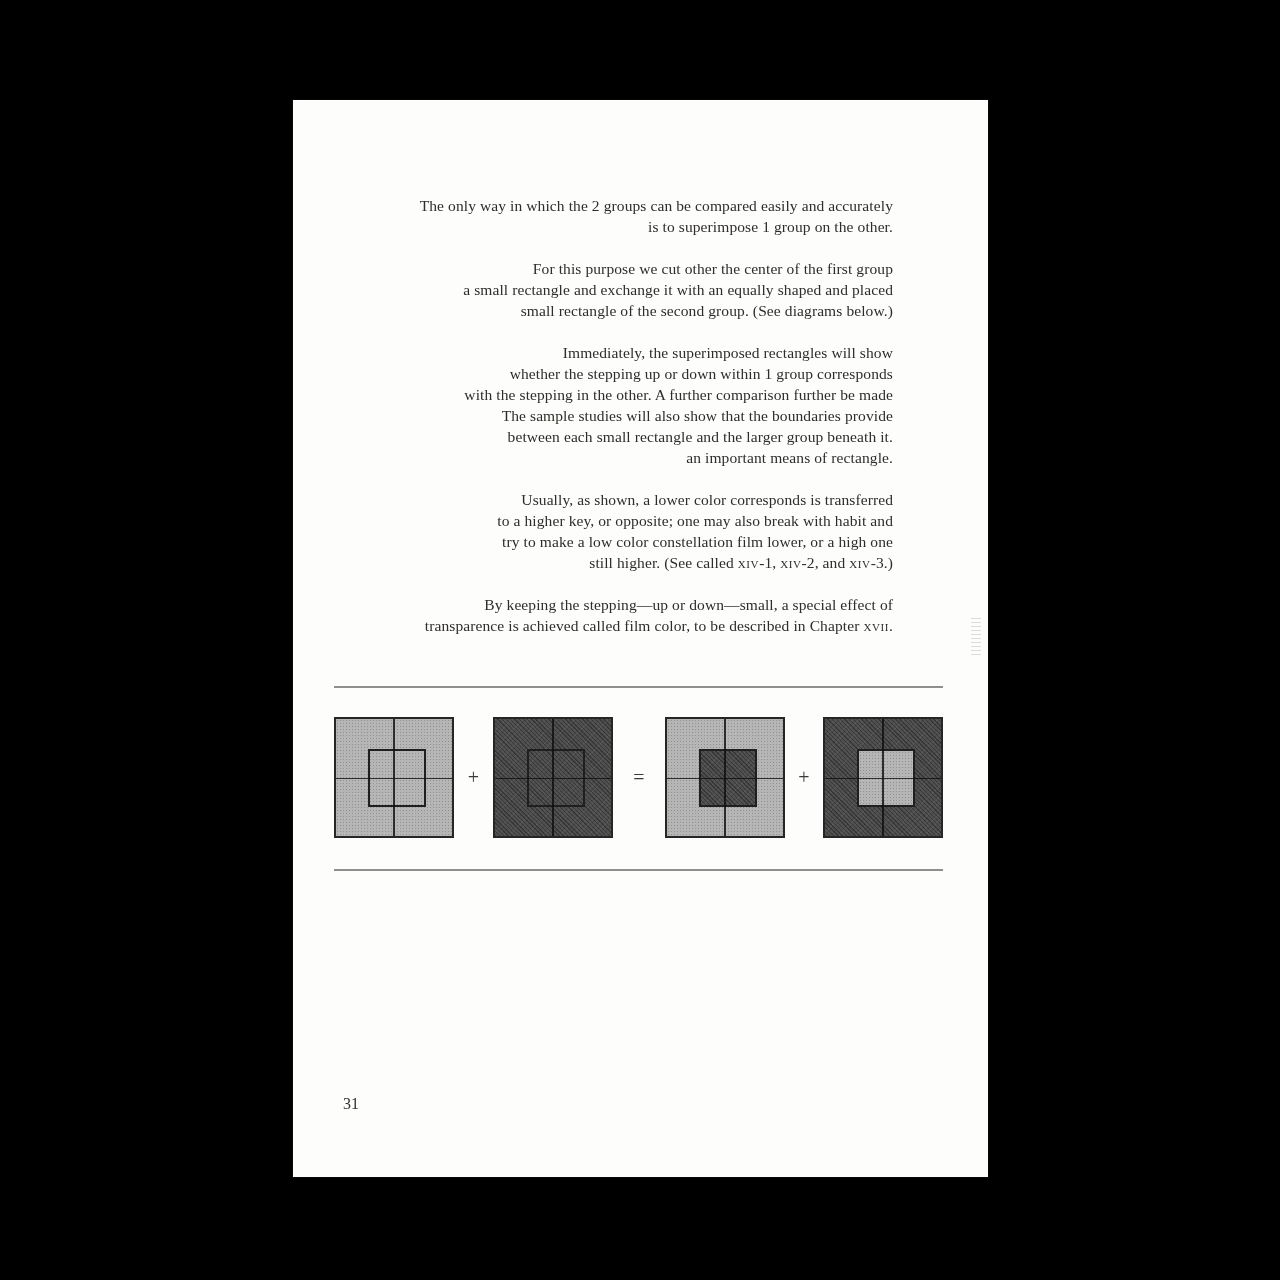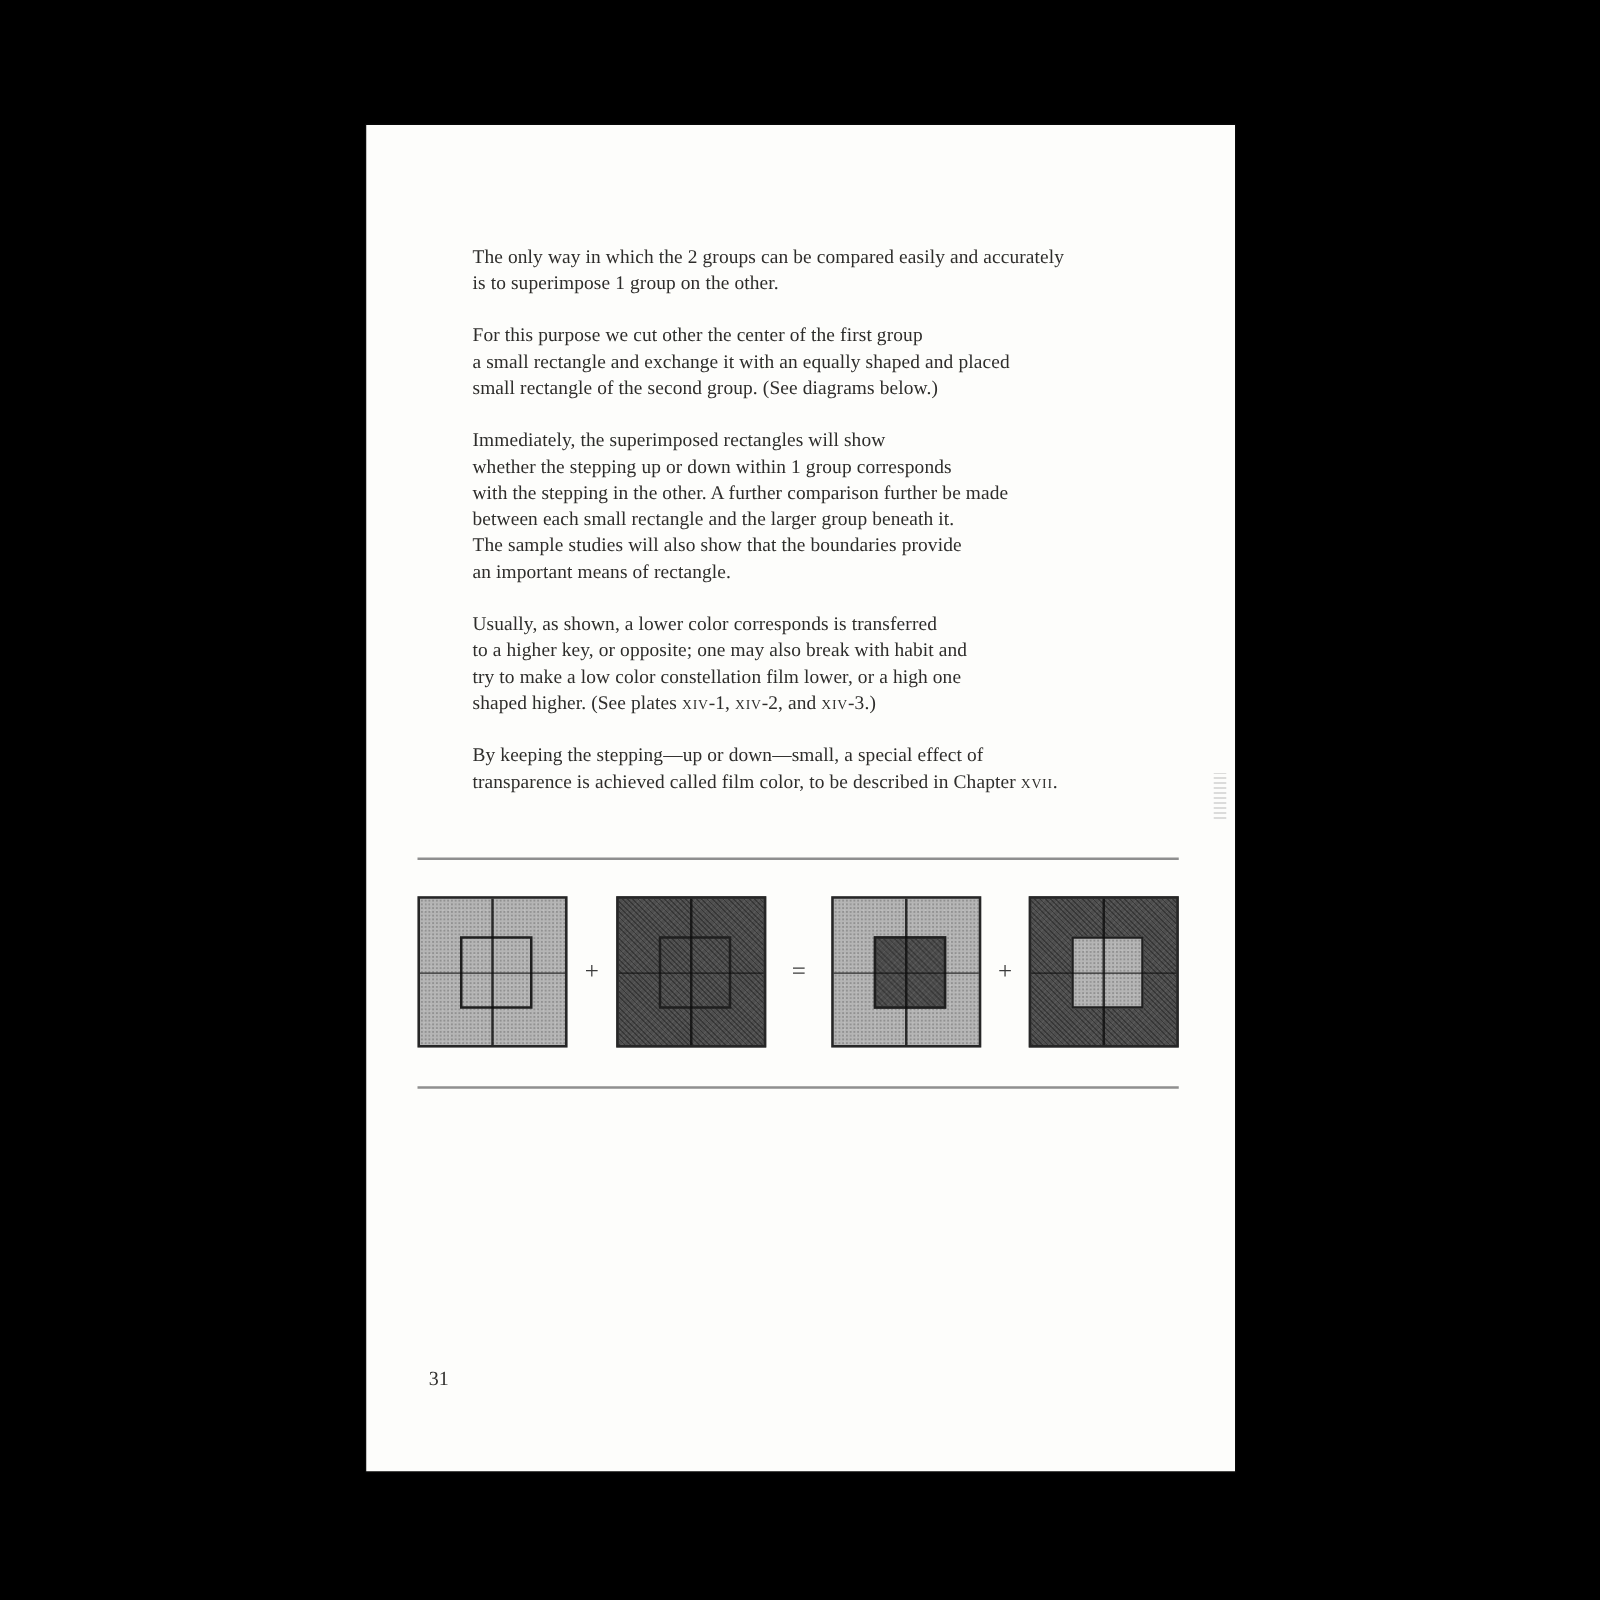--- a/index.html
+++ b/index.html
@@ -23,21 +23,21 @@
   }
   .textblock {
     position: absolute;
     left: 85px; top: 95px;
     width: 515px;
     color: #2e2d2b;
     font-size: 15.5px;
     line-height: 21px;
     letter-spacing: 0.1px;
   }
-  .paragraph { margin: 0 0 21px 0; }
+  .paragraph { margin: 0 0 21px 0; text-align: right; }
   .text-line { white-space: nowrap; }
   .sc { font-variant: small-caps; letter-spacing: 0.6px; }
 
   .fig-rule {
     position: absolute;
     left: 41px; width: 609px; height: 2px;
     background: #8f8f8f;
   }
   .fig-rule.top    { top: 586px; }
   .fig-rule.bottom { top: 769px; }
@@ -134,29 +134,29 @@
         </div>
         <div class="paragraph">
           <div class="text-line"><span>For this purpose we cut other the center of the first group</span></div>
           <div class="text-line"><span>a small rectangle and exchange it with an equally shaped and placed</span></div>
           <div class="text-line"><span>small rectangle of the second group. (See diagrams below.)</span></div>
         </div>
         <div class="paragraph">
           <div class="text-line"><span>Immediately, the superimposed rectangles will show</span></div>
           <div class="text-line"><span>whether the stepping up or down within 1 group corresponds</span></div>
           <div class="text-line"><span>with the stepping in the other. A further comparison further be made</span></div>
+          <div class="text-line"><span>The sample studies will also show that the boundaries provide</span></div>
           <div class="text-line"><span>between each small rectangle and the larger group beneath it.</span></div>
-          <div class="text-line"><span>The sample studies will also show that the boundaries provide</span></div>
           <div class="text-line"><span>an important means of rectangle.</span></div>
         </div>
         <div class="paragraph">
           <div class="text-line"><span>Usually, as shown, a lower color corresponds is transferred</span></div>
           <div class="text-line"><span>to a higher key, or opposite; one may also break with habit and</span></div>
           <div class="text-line"><span>try to make a low color constellation film lower, or a high one</span></div>
-          <div class="text-line"><span>shaped higher. (See plates </span><span class="sc">xiv</span><span>-1, </span><span class="sc">xiv</span><span>-2, and </span><span class="sc">xiv</span><span>-3.)</span></div>
+          <div class="text-line"><span>still higher. (See called </span><span class="sc">xiv</span><span>-1, </span><span class="sc">xiv</span><span>-2, and </span><span class="sc">xiv</span><span>-3.)</span></div>
         </div>
         <div class="paragraph">
           <div class="text-line"><span>By keeping the stepping—up or down—small, a special effect of</span></div>
           <div class="text-line"><span>transparence is achieved called film color, to be described in Chapter </span><span class="sc">xvii</span><span>.</span></div>
         </div>
       </div>
 
     <div class="fig-rule top" style="background: rgb(143, 143, 143);"></div>
 
     <div class="figure-row" id="figure-row">

